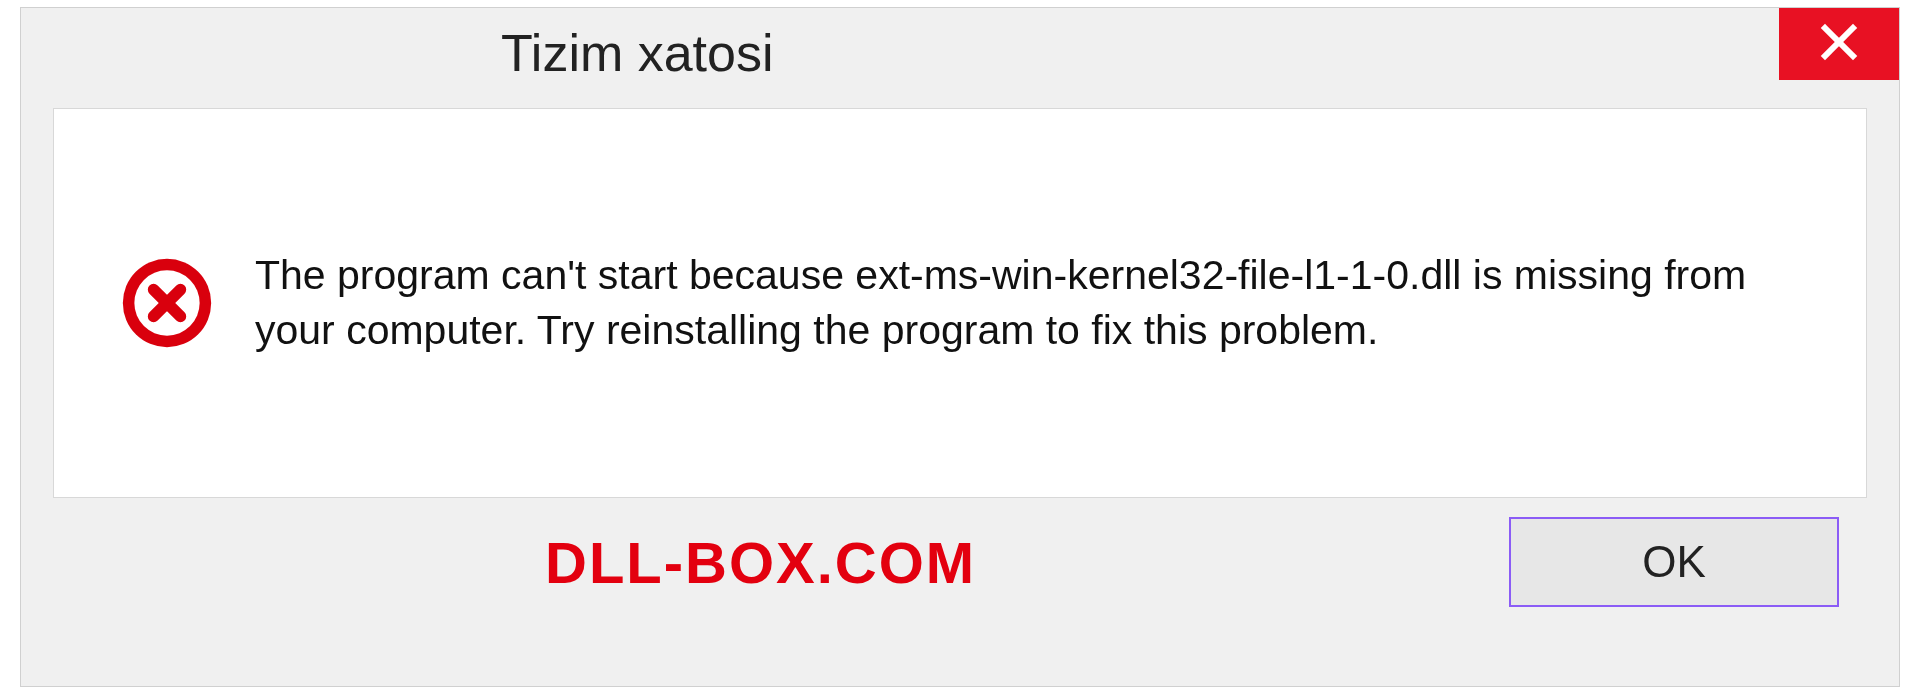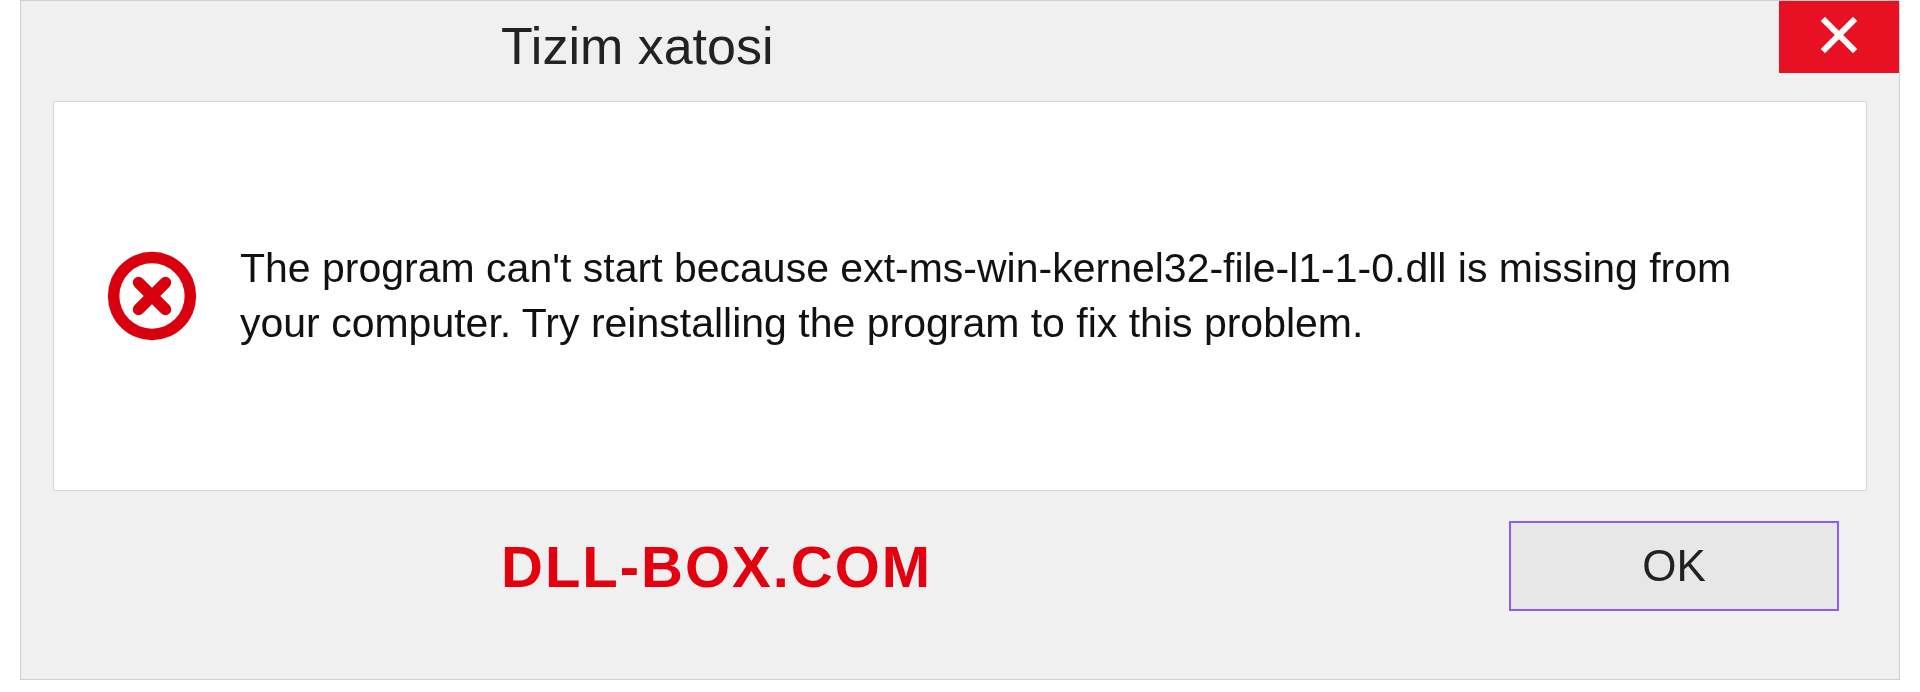--- a/index.html
+++ b/index.html
@@ -10,21 +10,21 @@
     body {
       font-family: "Segoe UI", Arial, sans-serif;
       background: #ffffff;
       width: 1920px;
       height: 692px;
       position: relative;
     }
     .dialog {
       position: absolute;
       left: 20px;
-      top: 0;
+      top: 7px;
       width: 1880px;
       height: 680px;
       background: #f0f0f0;
       border: 1px solid #d0d0d0;
     }
     .titlebar {
       display: flex;
       align-items: center;
       height: 90px;
       position: relative;
@@ -51,21 +51,21 @@
       width: 40px;
       height: 40px;
     }
     .content-panel {
       margin: 10px 32px 0 32px;
       background: #ffffff;
       border: 1px solid #d8d8d8;
       height: 390px;
       display: flex;
       align-items: center;
-      padding: 0 50px;
+      padding: 0 65px;
     }
     .error-icon {
       flex-shrink: 0;
       width: 96px;
       height: 96px;
       margin-right: 40px;
     }
     .error-icon svg {
       width: 96px;
       height: 96px;
@@ -73,21 +73,22 @@
     .message-text {
       font-size: 41px;
       line-height: 1.35;
       color: #111;
       font-weight: 400;
     }
     .footer {
       display: flex;
       align-items: center;
       justify-content: space-between;
-      padding: 30px 60px 0 60px;
+      padding: 19px 60px 0 60px;
+      margin-left: 44px;
     }
     .watermark {
       font-size: 58px;
       font-weight: 900;
       color: #e3000f;
       letter-spacing: 2px;
       font-family: Arial, sans-serif;
       margin-left: 420px;
     }
     .ok-button {

